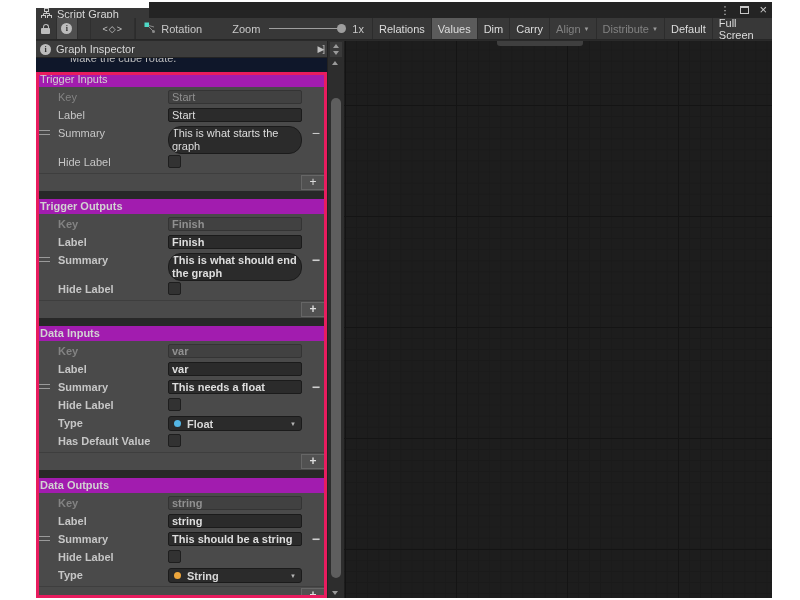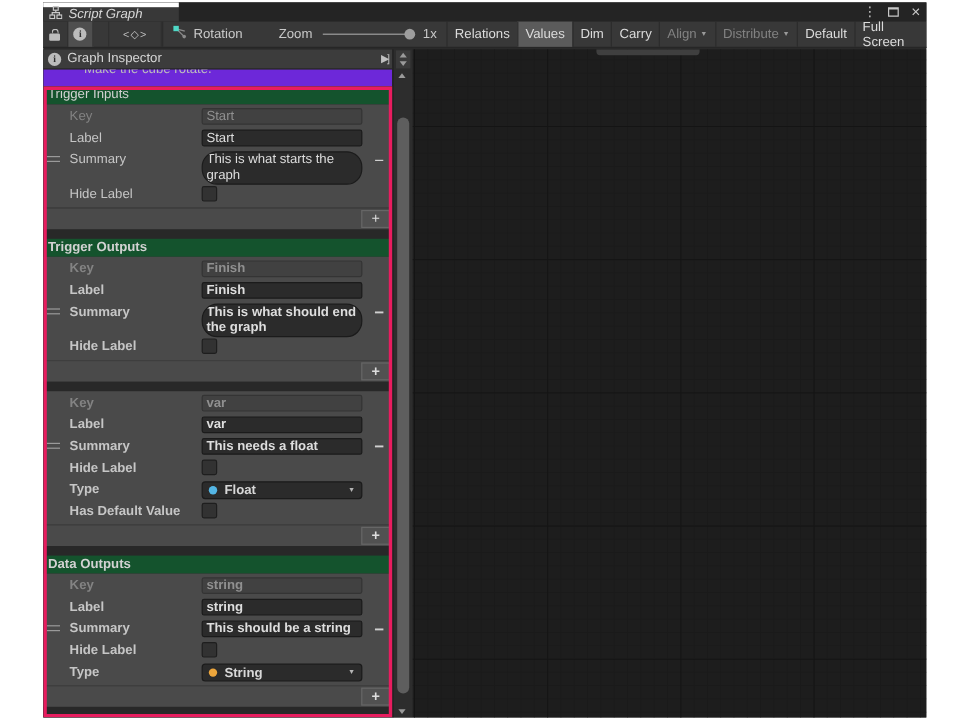--- a/index.html
+++ b/index.html
@@ -4,22 +4,22 @@
 <style>
   * { margin:0; padding:0; box-sizing:border-box; }
   html,body { width:800px; height:600px; background:#ffffff; overflow:hidden;
               font-family:"Liberation Sans", sans-serif; }
   #window { position:absolute; left:36px; top:2px; width:736px; height:596px;
             background:#2a2a2a; color:#d4d4d4; font-size:11px; }
 
   
   .tabbar { position:relative; height:16px; background:#242424; }
   .tab { position:absolute; left:0; top:0; width:113px; height:16px; background:#383838;
-         border-top:4px solid #ffffff; display:flex; align-items:center; padding-left:5px; gap:5px;
-         color:#d8d8d8;font-style:italic; }
+         border-top:6px solid #ffffff; display:flex; padding-left:5px; gap:5px;
+         color:#d8d8d8; }
   .winctl { position:absolute; right:5px; top:0; height:16px; display:flex; align-items:center; gap:10px;
             color:#c8c8c8; }
   .kebab { font-size:11px; line-height:10px; }
   .maxbox { width:9px; height:8px; border:1px solid #c8c8c8; border-top:2px solid #c8c8c8; }
   .closex { font-size:13px; line-height:10px; }
 
   
   .toolbar { position:relative; height:22px; background:#383838; border-bottom:1px solid #262626;
              display:flex; align-items:stretch; }
   .tbtn { display:flex; align-items:center; justify-content:center; border-right:1px solid #2f2f2f; }
@@ -46,28 +46,28 @@
   .caret { font-size:6px; color:#9a9a9a; }
 
   
   .main { position:absolute; left:0; top:39px; right:0; bottom:0; display:flex; overflow:hidden; }
 
   
   .inspector { position:relative; width:291px; background:#282828; overflow:hidden; flex:none; }
   .insp-header { height:17px; background:#3c3c3c; border-bottom:1px solid #232323; display:flex;
                  align-items:center; gap:5px; padding:0 4px; color:#d6d6d6; }
   .dock { margin-left:auto; color:#c0c0c0; font-size:9px; letter-spacing:-2px; }
-  .summary-strip { height:14px; background:#6d28d9; overflow:hidden; color:#bdbdbd; }
+  .summary-strip { height:14px; background:#0f172a; overflow:hidden; color:#bdbdbd; }
   .summary-strip > div { margin-top:-6px; padding-left:34px; }
   .pink-overlay { position:absolute; left:0; top:31px; width:291px; bottom:0; border:3px solid #e81c5f;
                   pointer-events:none; z-index:6; }
 
   .section { margin:0; }
   .section + .section { margin-top:8px;font-weight:bold; }
-  .sec-header { height:15px; line-height:15px; background:#14532d; color:#d2d2d2; padding-left:4px; }
+  .sec-header { height:15px; line-height:15px; background:#a21caf; color:#d2d2d2; padding-left:4px; }
   .sec-body { background:#4a4a4a; padding:2px 0 1px; }
   .row { position:relative; display:flex; align-items:flex-start; min-height:18px; padding-top:1px; }
   .row-label { width:132px; padding-left:22px; color:#c6c6c6; line-height:14px; flex:none; }
   .row-label.dis { color:#838383; }
   .handle { position:absolute; left:3px; top:5px; width:11px; height:5px;
             border-top:1px solid #9a9a9a; border-bottom:1px solid #9a9a9a; }
   .field { width:134px; height:14px; background:#2b2b2b; border:1px solid #1b1b1b; border-radius:2px;
            color:#dedede; line-height:12px; padding:0 3px; overflow:hidden; white-space:nowrap; }
   .field.dis { background:#414141; border-color:#343434; color:#909090; }
   .field.area { height:28px; line-height:13px; white-space:normal;border-radius:13px; }
@@ -250,20 +250,21 @@
               <div class="row">
                 <div class="row-label">Hide Label</div>
                 <div class="checkbox"></div>
               </div>
             </div>
             <div class="sec-footer">
               <div class="addbtn">+</div>
             </div>
           </div>
           <div class="section">
+            <div class="sec-header">Data Inputs</div>
             <div class="sec-body">
               <div class="row">
                 <div class="row-label dis">Key</div>
                 <div class="field dis">var</div>
               </div>
               <div class="row">
                 <div class="row-label">Label</div>
                 <div class="field">var</div>
               </div>
               <div class="row">

